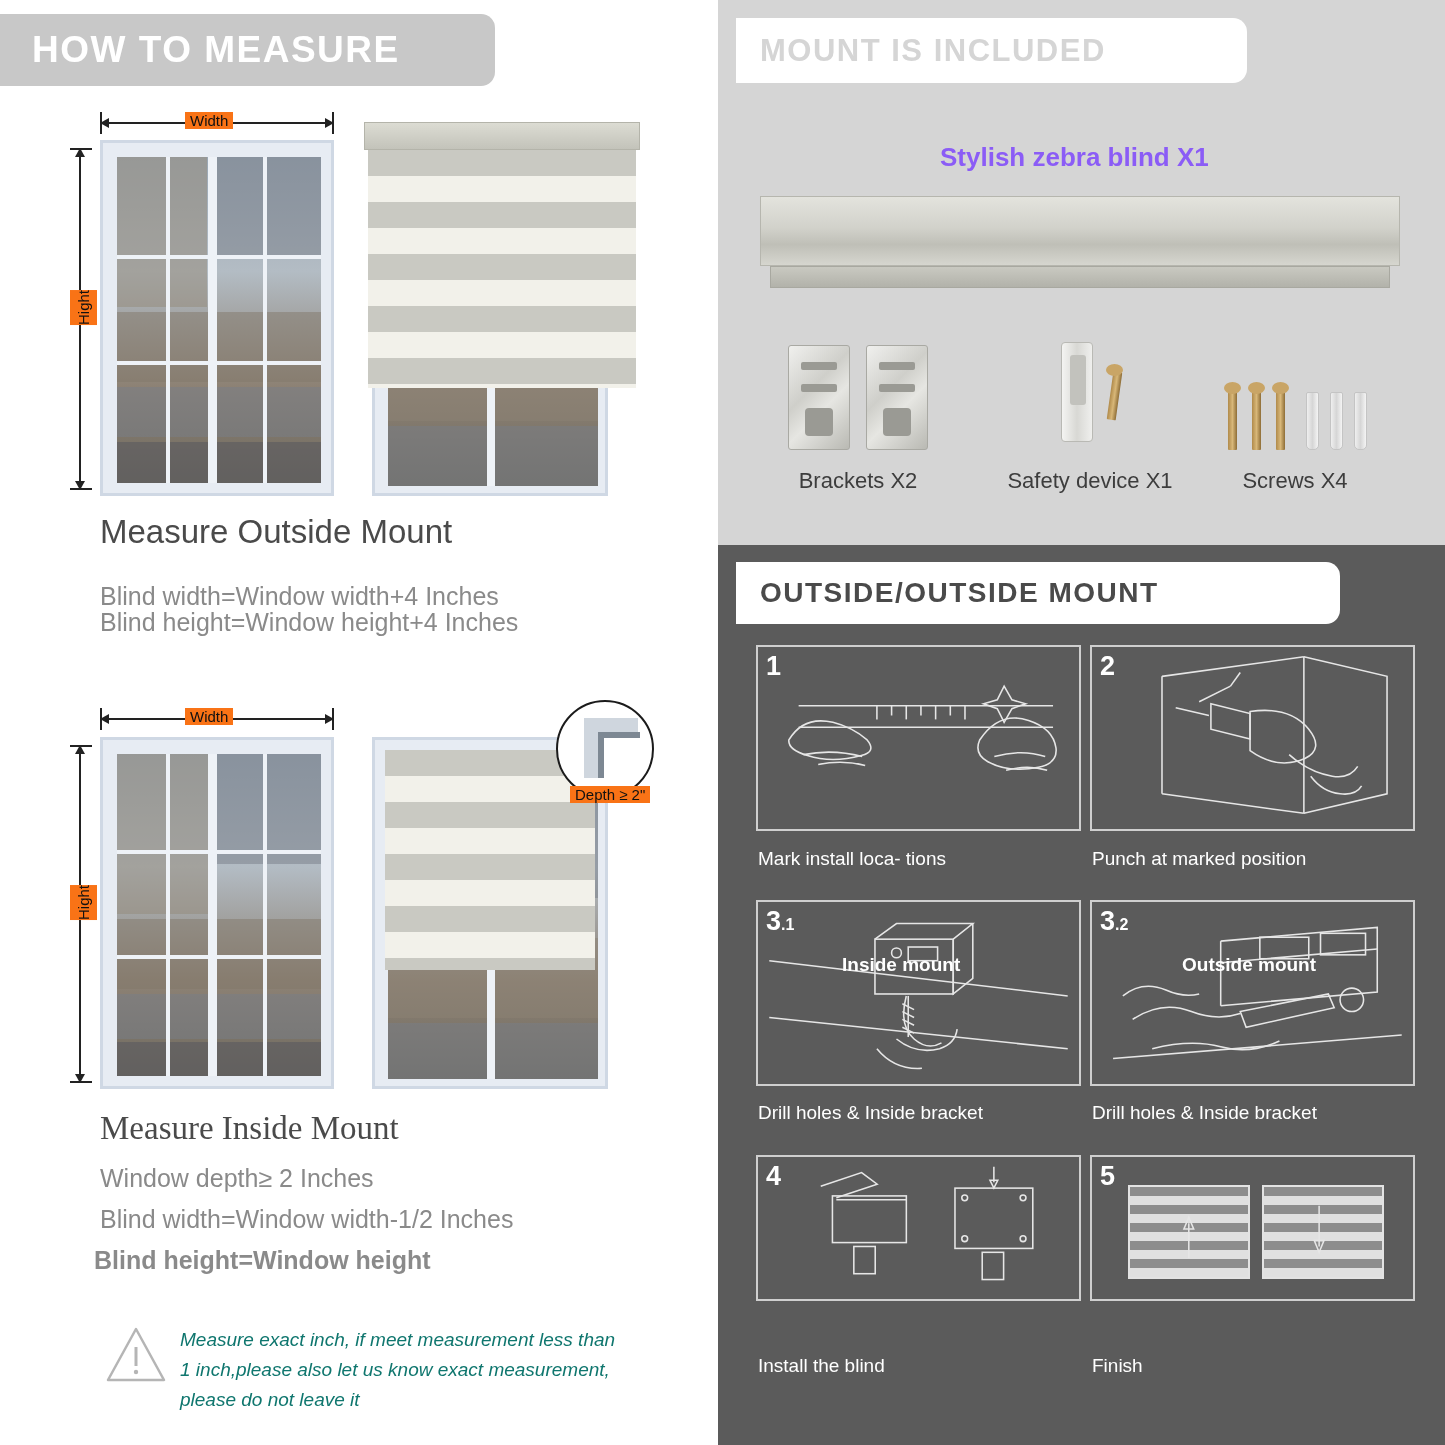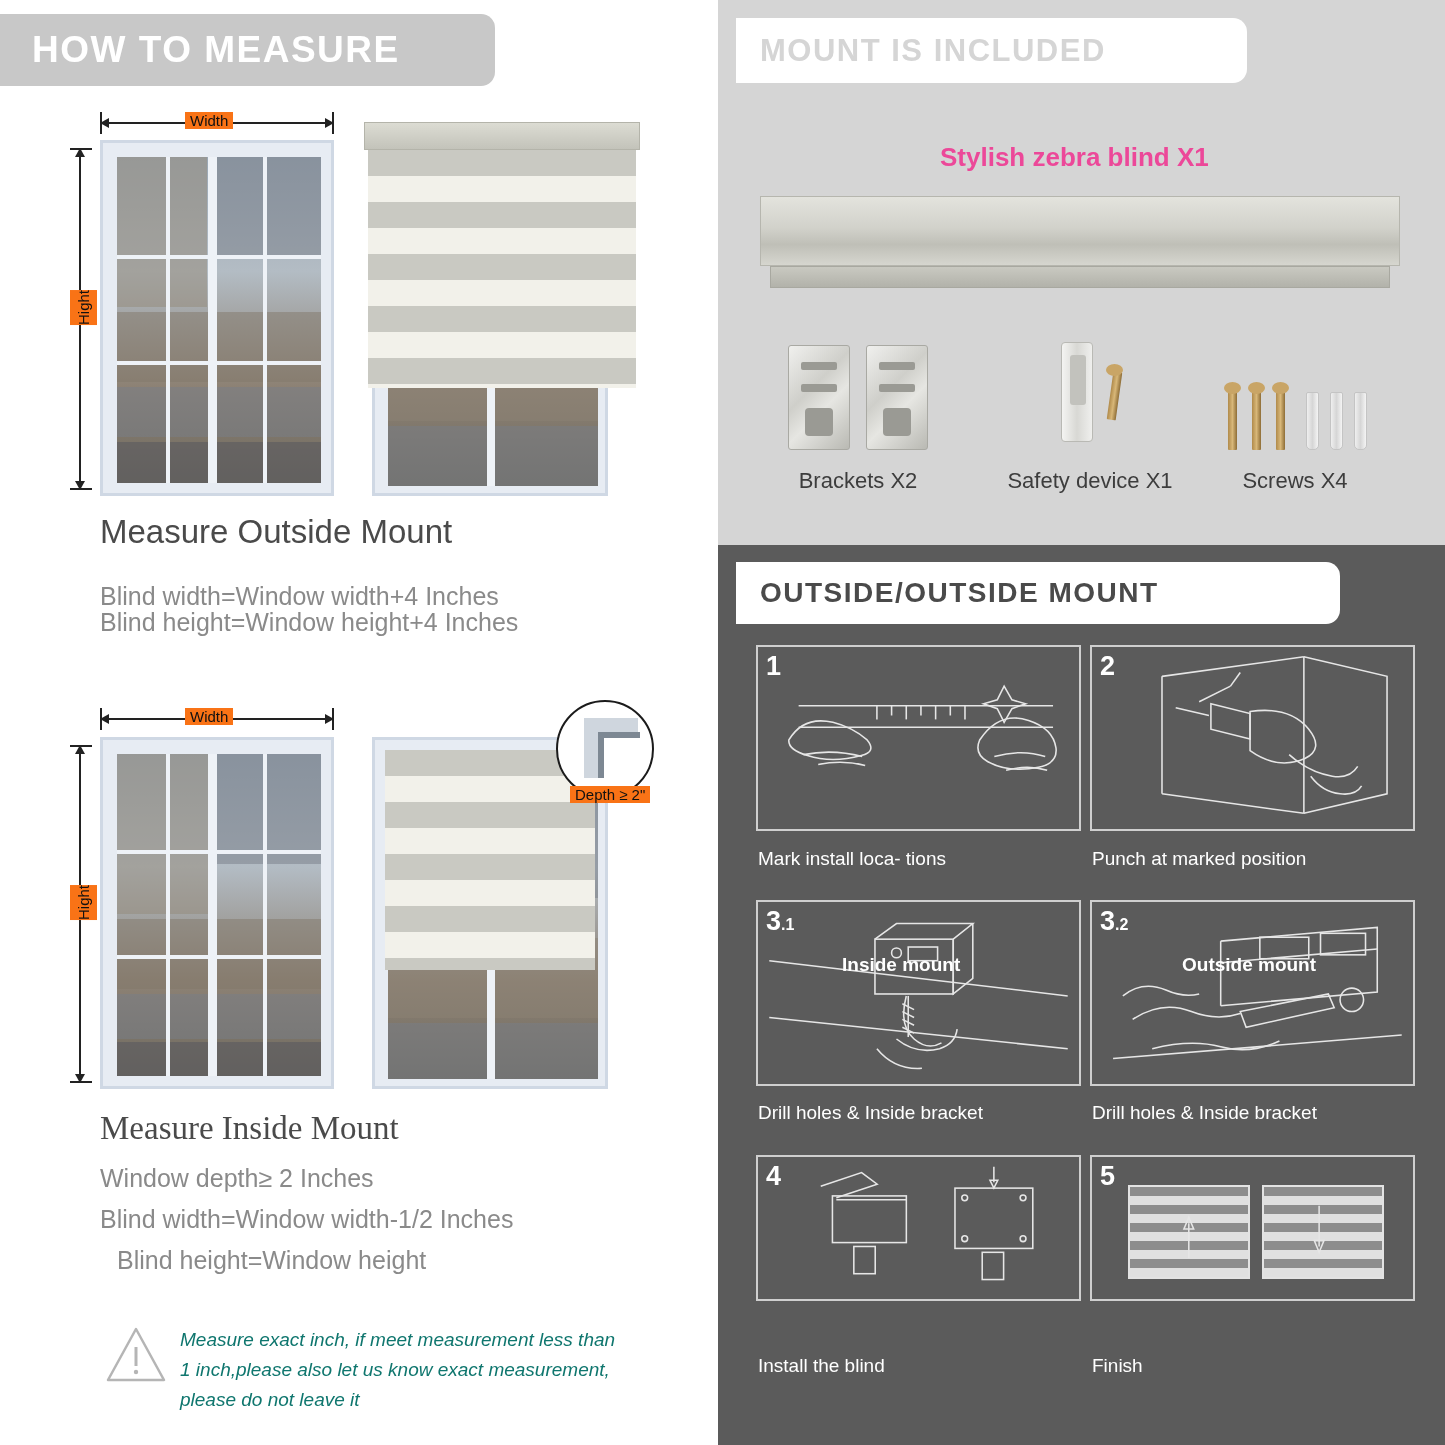--- a/index.html
+++ b/index.html
@@ -151,21 +151,21 @@
     position: absolute;
     display:flex; align-items:center;
   }
   #included-banner .banner-title {
     color: #d5d5d5;
     font-size: 31px;
   }
   .incl-title {
     position: absolute;
     font-size: 26px;
-    color: #ec4899;
+    color: #8b5cf6;
     font-weight: bold;
   }
   .headrail {
     position: absolute;
     background: linear-gradient(180deg,#e3e3dd 0%, #d2d2cb 45%, #bfbfb7 70%, #d6d6cf 100%);
     border: 1px solid #b6b6ae;
     box-sizing: border-box;
   }
   .headrail-lip {
     position: absolute;
@@ -382,21 +382,21 @@
       <div style="position:absolute; left:26px; top:16px; width:54px; height:14px; background:#cfd6de;"></div>
       <div style="position:absolute; left:26px; top:30px; width:14px; height:46px; background:#cfd6de;"></div>
       <div style="position:absolute; left:40px; top:30px; width:42px; height:6px; background:#7d8893;"></div>
       <div style="position:absolute; left:40px; top:36px; width:6px; height:40px; background:#7d8893;"></div>
     </div>
     <div class="dim-label" style="left:570px; top:786px; font-size:15px;">Depth ≥ 2"</div>
 
     <div class="heading-big" style="left:100px; top:1110px;font-family:Liberation Serif, serif;">Measure Inside Mount</div>
     <div class="line-txt" style="left:100px; top:1164px;">Window depth≥ 2 Inches</div>
     <div class="line-txt" style="left:100px; top:1205px;">Blind width=Window width-1/2 Inches</div>
-    <div class="line-txt" style="left:117px; top:1246px;">Blind height=Window height</div>
+    <div class="line-txt" style="left:94px; top:1246px;font-weight:bold;">Blind height=Window height</div>
 
     <svg class="warn-tri" style="left:105px; top:1325px;" width="62" height="60" viewBox="0 0 62 60">
       <polygon points="31,4 59,55 3,55" fill="none" stroke="#b5b5b5" stroke-width="2.5" stroke-linejoin="round"></polygon>
       <line x1="31" y1="22" x2="31" y2="41" stroke="#b5b5b5" stroke-width="3"></line>
       <circle cx="31" cy="47" r="2.2" fill="#b5b5b5" stroke="none"></circle>
     </svg>
     <div class="note-text" style="left:180px; top:1325px;">Measure exact inch, if meet measurement less than 1 inch,please also let us know exact measurement, please do not leave it</div>
   </div>
 
   <div class="right-top"></div>

